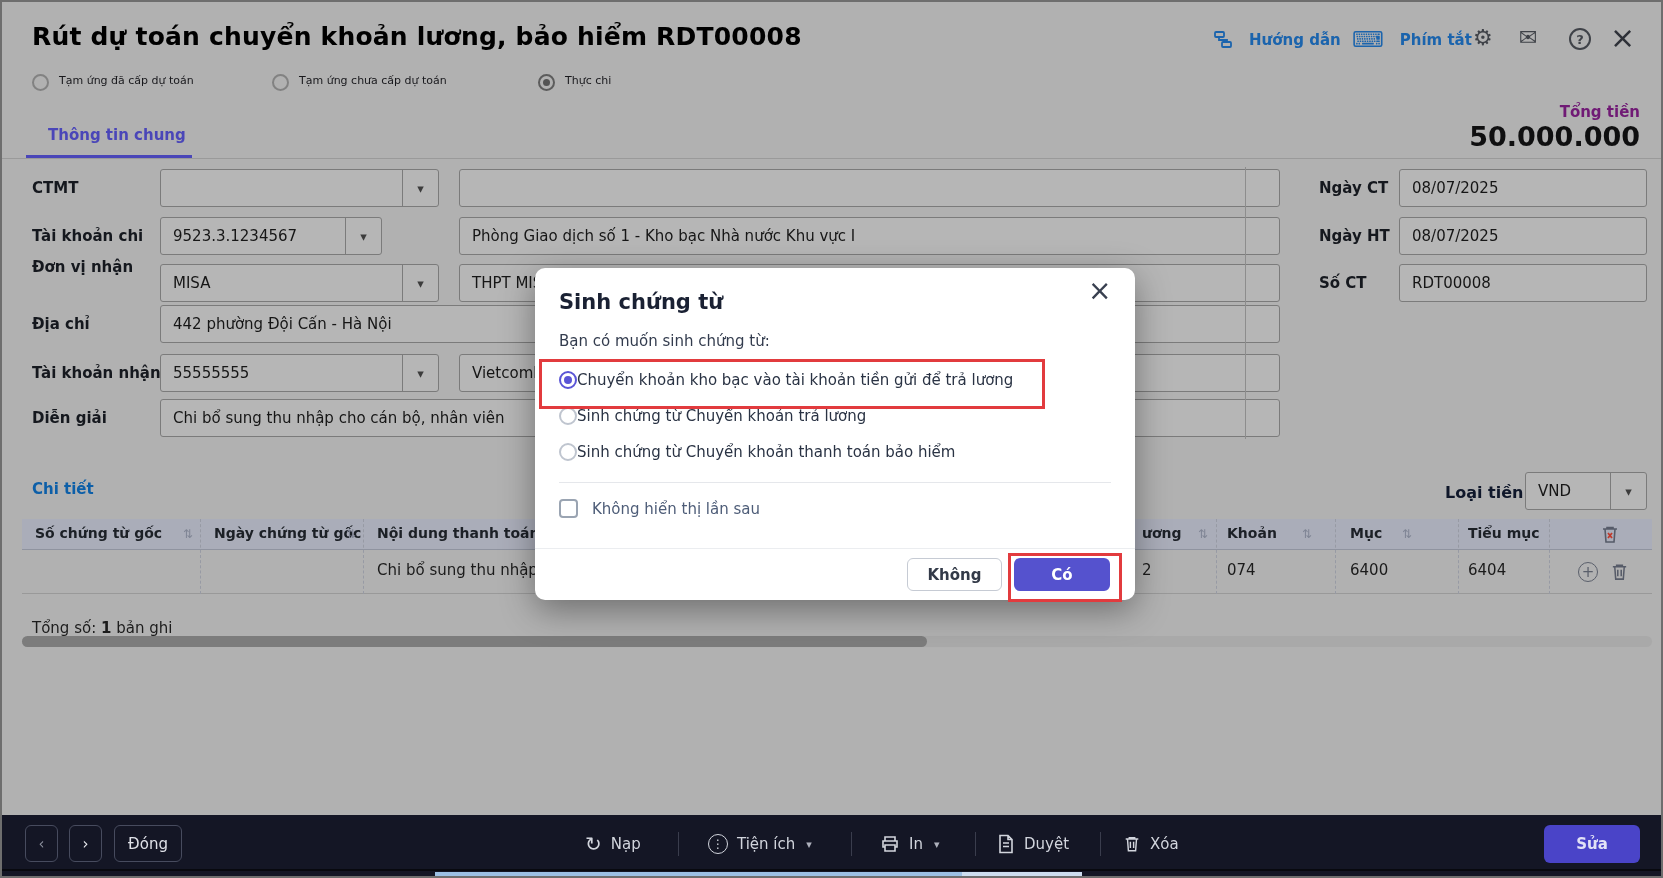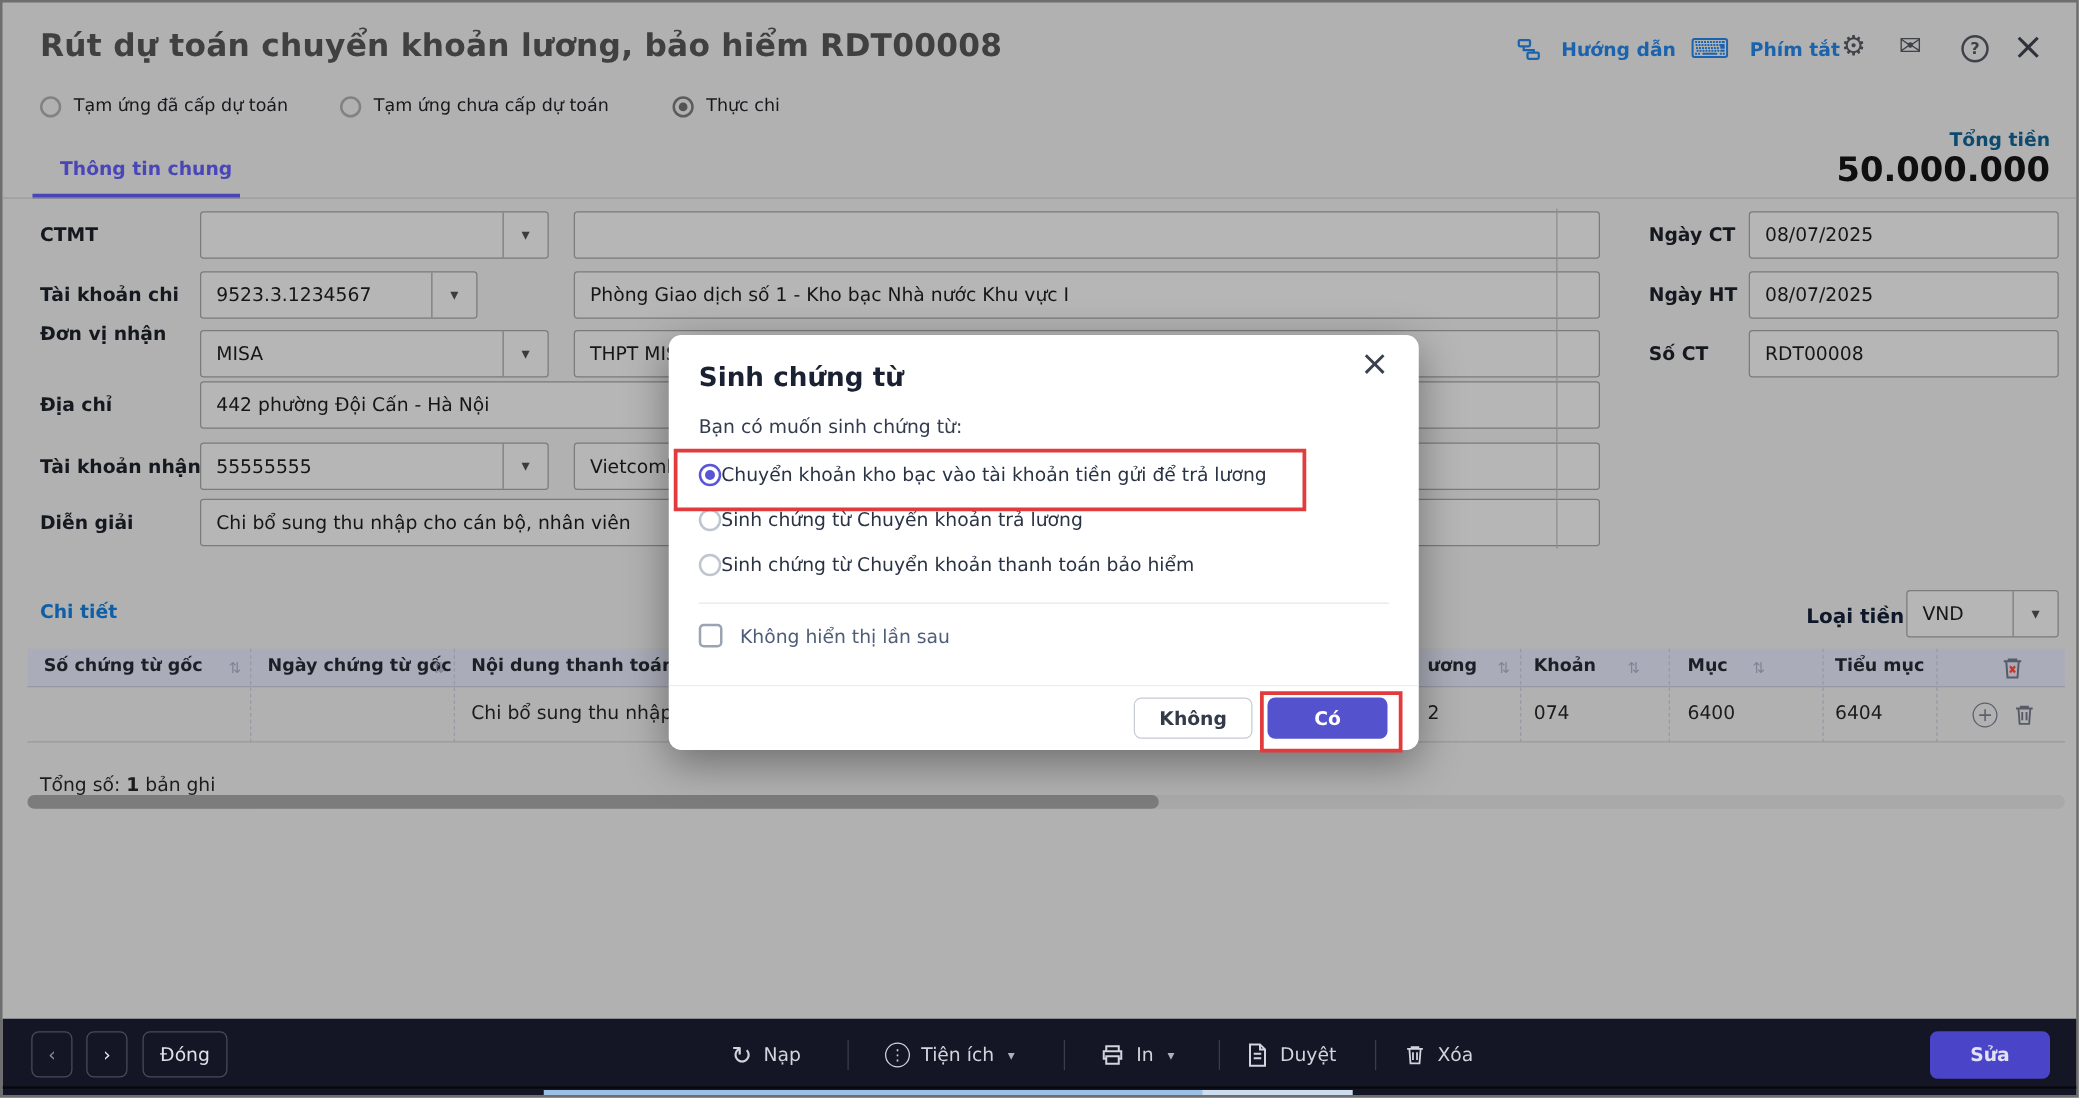--- a/index.html
+++ b/index.html
@@ -3,36 +3,36 @@
 <meta charset="utf-8">
 <style>
   html,body{margin:0;padding:0;background:#888;}
   #screen{
     position:relative;width:1663px;height:878px;overflow:hidden;
     background:#b1b1b1;border:2px solid #6e6e6e;box-sizing:border-box;
     font-family:"DejaVu Sans","Liberation Sans",sans-serif;color:#1a1a1a;
   }
   .abs{position:absolute;}
   
-  .page-title{left:30px;top:20px;font-size:25px;font-weight:bold;color:#404040;letter-spacing:.2px;}
+  .page-title{left:30px;top:20px;font-size:25px;font-weight:bold;color:#000000;letter-spacing:.2px;}
   .hlink{display:flex;align-items:center;gap:16px;font-size:15px;font-weight:bold;color:#1b64ad;top:26px;height:24px;}
   .hicon{color:#3f4248;font-size:22px;line-height:22px;top:25px;}
   .help-circle{width:22px;height:22px;border:2px solid #3f4248;border-radius:50%;box-sizing:border-box;
     display:flex;align-items:center;justify-content:center;font-size:13px;font-weight:bold;color:#3f4248;top:26px;}
   .close-x{font-size:30px;color:#2e3138;top:18px;font-weight:400;}
   
-  .mode{display:flex;align-items:center;gap:10px;top:72px;height:22px;font-size:14px;color:#18181c;}
+  .mode{display:flex;gap:10px;top:72px;height:22px;font-size:11px;color:#18181c;}
   .rcirc{width:17px;height:17px;border-radius:50%;border:2px solid #828282;box-sizing:border-box;background:transparent;position:relative;flex:0 0 auto;}
   .rcirc.sel{border-color:#5c5c5c;}
   .rcirc.sel::after{content:"";position:absolute;left:3px;top:3px;width:7px;height:7px;border-radius:50%;background:#545454;}
   
   .tab{left:46px;top:124px;font-size:15px;font-weight:bold;color:#4a46b8;}
   .tab-underline{left:24px;top:153px;width:166px;height:4px;background:#4a46b8;}
   .tab-border{left:0;top:156px;width:1663px;height:1px;background:#9a9a9a;}
-  .total-label{top:101px;right:21px;font-size:15px;font-weight:bold;color:#0c4a6e;}
+  .total-label{top:101px;right:21px;font-size:15px;font-weight:bold;color:#701a75;}
   .total-value{top:119px;right:21px;font-size:27px;font-weight:bold;color:#0f0f10;}
   
   .flabel{font-size:15px;font-weight:bold;color:#15181e;}
   .field{background:#b6b6b6;border:1px solid #7b7b7b;border-radius:3px;height:38px;box-sizing:border-box;
     font-size:15px;color:#161616;display:flex;align-items:center;padding:0 12px;}
   .combo .arrow{position:absolute;right:0;top:0;bottom:0;width:35px;border-left:1px solid #7b7b7b;
     display:flex;align-items:center;justify-content:center;color:#3c3c3c;font-size:13px;}
   .vdiv{left:1243px;top:165px;width:1px;height:272px;background:#8d8d8d;}
   
   .section-title{left:30px;top:478px;font-size:15px;font-weight:bold;color:#0d5fa8;}

